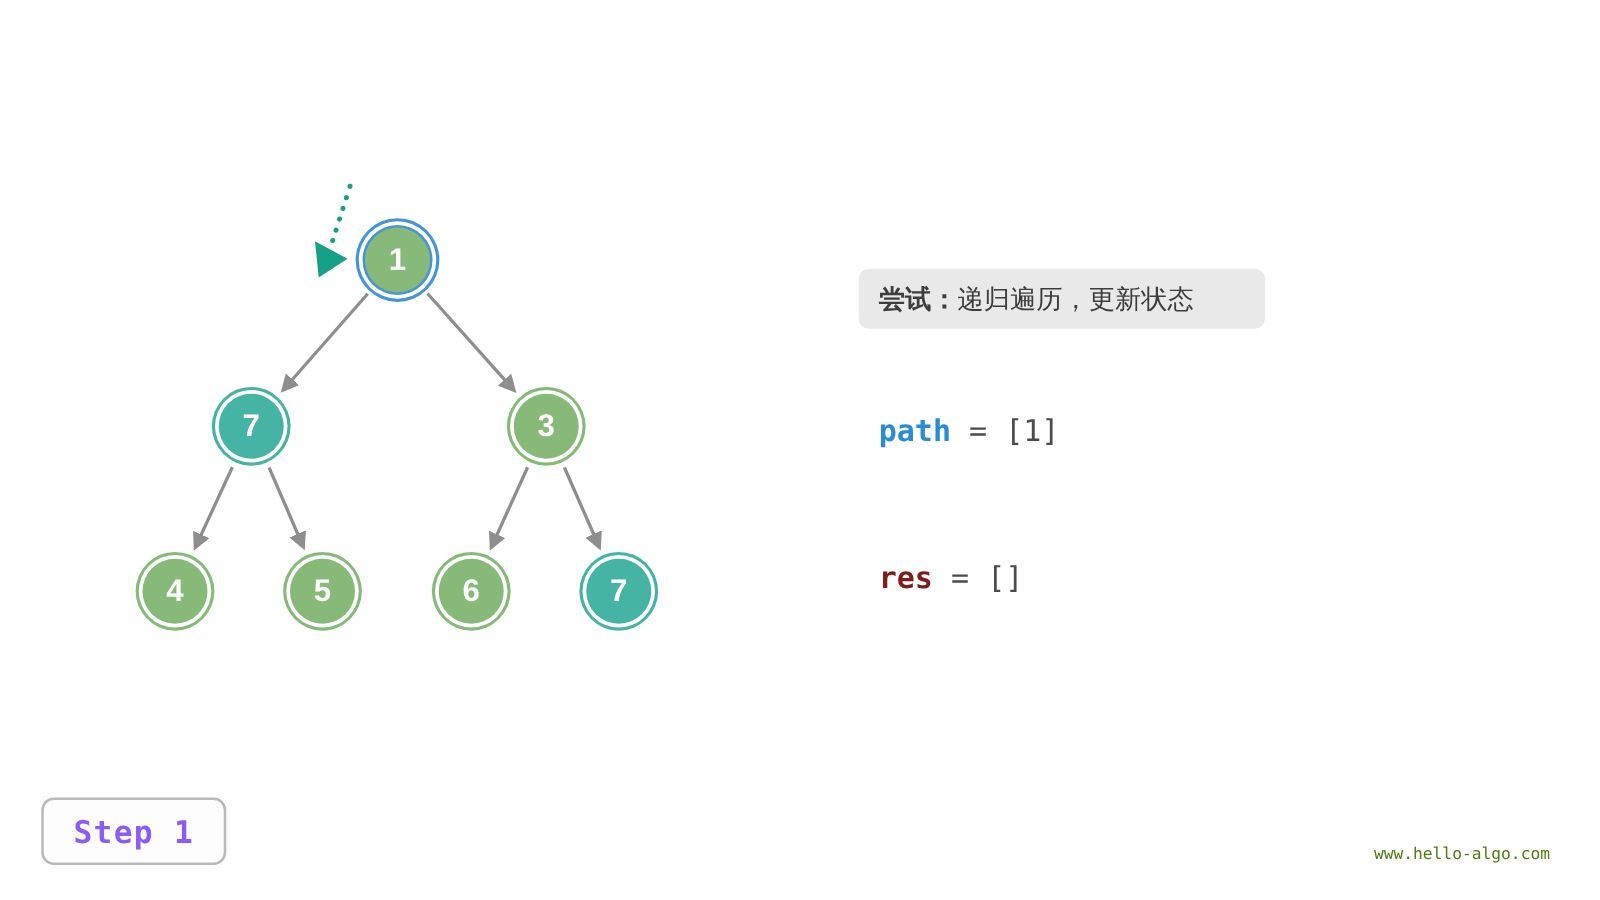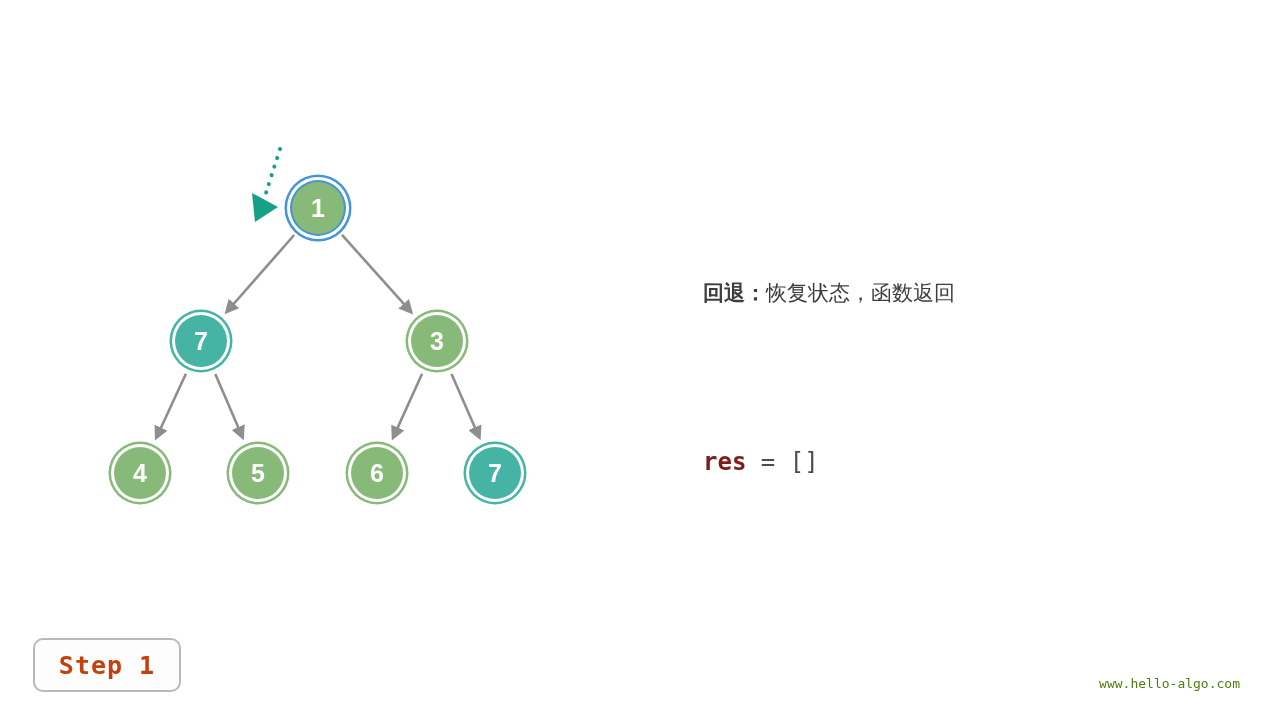--- a/index.html
+++ b/index.html
@@ -37,21 +37,21 @@
   .var-name { font-weight: 700; }
   .var-path .var-name { color: #2a8cd4; }
   .var-res  .var-name { color: #7f1d1d; }
 
   
   .step-badge {
     position: absolute; left: 33px; top: 638px; width: 148px; height: 54px;
     background: #fdfdfd; border: 2px solid #b9b9b9; border-radius: 10px;
     display: flex; align-items: center; justify-content: center;
     font-family: "DejaVu Sans Mono", monospace; font-weight: 700;
-    font-size: 25px; color: #c2410c; letter-spacing: 1px;
+    font-size: 25px; color: #8b5cf6; letter-spacing: 1px;
   }
 
   
   .watermark {
     position: absolute; right: 40px; top: 676px;
     font-family: "DejaVu Sans Mono", monospace; font-size: 13px; color: #4d7c0f;
   }
 </style>
 </head>
 <body>
@@ -81,22 +81,26 @@
       <div class="node teal" style="left: 175px; top: 315px;">7</div>
       <div class="node green" style="left: 411px; top: 315px;">3</div>
       <div class="node green" style="left: 114px; top: 447px;">4</div>
       <div class="node green" style="left: 232px; top: 447px;">5</div>
       <div class="node green" style="left: 351px; top: 447px;">6</div>
       <div class="node teal" style="left: 469px; top: 447px;">7</div>
     </div>
 </div>
 
 <div class="panel">
-  <div class="line back-line">
-    <span class="bold-label">回退：</span><span>恢复状态，函数返回</span>
+  <div class="try-box">
+    <span class="bold-label">尝试：</span>
+      <span>递归遍历，更新状态</span>
+  </div>
+  <div class="code-line path-line var-path">
+    <span class="var-name">path</span><span> = [1]</span>
   </div>
   <div class="code-line res-line var-res">
     <span class="var-name">res</span><span> = []</span>
   </div>
 </div>
 
 <div class="step-badge">
   <span>Step 1</span>
 </div>
 

